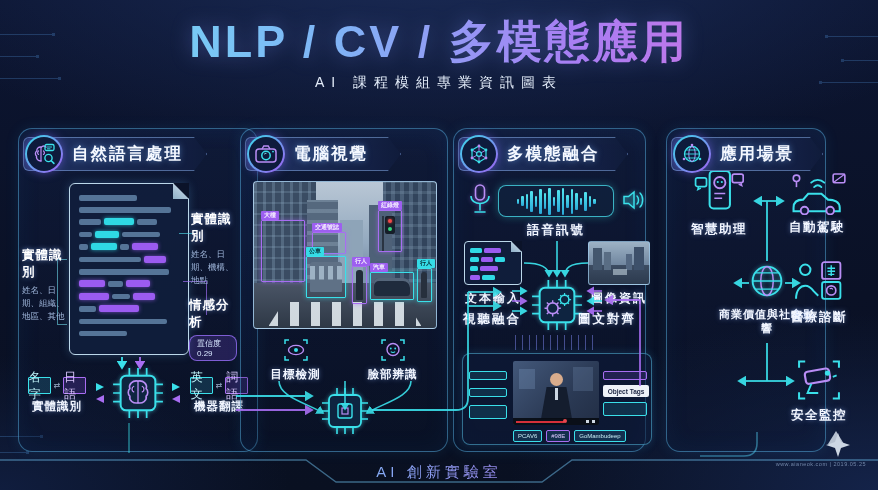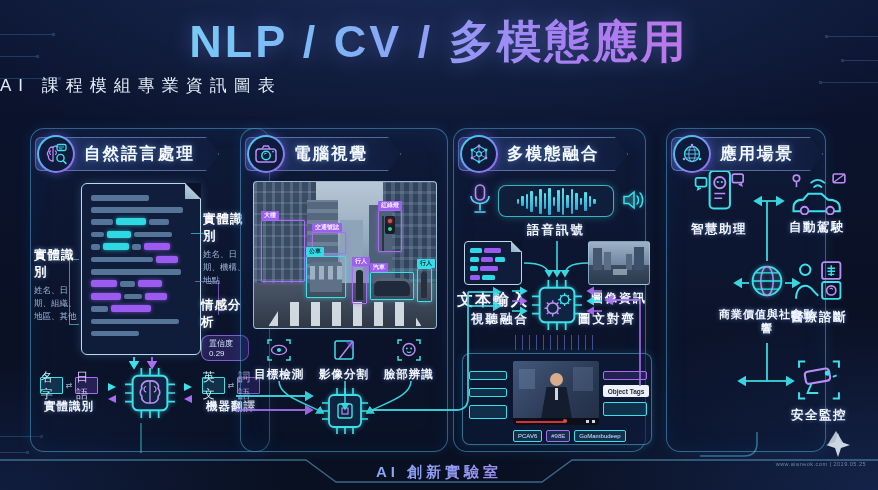--- a/index.html
+++ b/index.html
@@ -10,21 +10,21 @@
       radial-gradient(120% 80% at 50% -10%, #1b2c58 0%, rgba(27,44,88,0) 55%),
       radial-gradient(70% 60% at 100% 100%, #142349 0%, rgba(20,35,73,0) 60%),
       radial-gradient(60% 50% at 0% 100%, #101d3e 0%, rgba(16,29,62,0) 55%),
       linear-gradient(180deg,#0c1531 0%,#0a1126 60%,#091021 100%);}
   .abs{position:absolute}
   
   .grad-text{background:linear-gradient(90deg,#6fe6f2 0%,#7fb4f6 38%,#a97df3 66%,#e06fd9 100%);
     -webkit-background-clip:text;background-clip:text;color:transparent}
   #title{top:12px;left:0;right:0;text-align:center;font-size:45px;font-weight:800;letter-spacing:3px;
     filter:drop-shadow(0 0 10px rgba(130,150,255,.35))}
-  #subtitle{top:74px;left:0;right:0;text-align:left;font-size:17px;letter-spacing:7px;color:#e3ecf9}
+  #subtitle{top:74px;left:0;right:0;text-align:center;font-size:14px;letter-spacing:7px;color:#e3ecf9}
   
   .panel{position:absolute;top:128px;height:324px;border:1.5px solid rgba(86,178,228,.5);border-radius:14px;
     background:linear-gradient(180deg,rgba(24,40,80,.32),rgba(12,22,48,.22));
     box-shadow:0 0 14px rgba(50,150,220,.12), inset 0 0 24px rgba(40,110,190,.08)}
   .banner{position:absolute;top:8px;height:34px;display:flex;align-items:center;z-index:1;
     background:linear-gradient(90deg,rgba(36,54,104,.95),rgba(16,28,60,.92));
     border:1px solid rgba(140,180,240,.5);border-radius:6px 0 0 6px;
     clip-path:polygon(0 0,calc(100% - 13px) 0,100% 50%,calc(100% - 13px) 100%,0 100%);
     padding:0 22px 0 48px}
   .banner .t{font-size:16.5px;font-weight:bold;color:#f4f8ff;letter-spacing:2px;white-space:nowrap;
@@ -106,21 +106,21 @@
   .vbar{position:absolute;left:0;right:0;bottom:0;height:7px;background:rgba(8,12,20,.92)}
   .tagrow{position:absolute;left:50px;top:76px;display:flex;gap:4px;align-items:center}
   .tagchip{font-size:6px;line-height:10px;padding:0 4px;border-radius:2px;color:#c6ecf4;background:rgba(40,120,160,.25)}
   .tagchip.c{border:1px solid #3ae0ea}.tagchip.p{border:1px solid #a86df2;color:#ddc9ff}
   
   .app{position:absolute;display:flex;flex-direction:column;align-items:center;gap:4px}
   .al{font-size:12.5px;font-weight:bold;letter-spacing:1.5px;color:#f2f6ff;text-shadow:0 0 5px rgba(140,180,255,.5);white-space:nowrap}
   .center-label{position:absolute;left:52px;width:96px;top:178px;text-align:center;font-size:11px;font-weight:bold;
     line-height:1.3;color:#f2f6ff;letter-spacing:1px;text-shadow:0 0 5px rgba(140,180,255,.5)}
   
-  #badge{position:absolute;top:463px;left:0;right:0;text-align:center;font-size:15px;font-weight:bold;letter-spacing:4px;z-index:3}
+  #badge{position:absolute;top:463px;left:0;right:0;text-align:center;font-size:15px;font-weight:normal;letter-spacing:4px;z-index:3}
   #credit{position:absolute;top:461px;right:12px;font-size:5.5px;color:#7286a8;letter-spacing:.5px;z-index:3}
   .circ{position:absolute;opacity:.3}
   .circ .h{position:absolute;height:1px;background:#4e8cd0}
   .circ .sq{position:absolute;width:3px;height:3px;background:#4e8cd0}
   svg{display:block}
   .ovl{position:absolute;inset:0;pointer-events:none}
 </style>
 </head>
 <body>
 
@@ -145,21 +145,21 @@
   <div class="circ" style="left:0;top:430px;width:60px;height:40px">
     <div class="h" style="left:0;top:6px;width:40px"></div>
       <div class="sq" style="left:40px;top:5px"></div>
     <div class="h" style="left:0;top:22px;width:26px"></div>
       <div class="sq" style="left:26px;top:21px"></div>
   </div>
 
   <div id="title" class="abs grad-text">NLP / CV / 多模態應用</div>
   <div id="subtitle" class="abs">AI 課程模組專業資訊圖表</div>
 
-  <div class="panel" style="left:30px;width:240px">
+  <div class="panel" style="left:18px;width:240px">
     <div class="ph-icon">
       <svg width="24" height="24" viewBox="0 0 24 24" fill="none">
         <path d="M9 19c-3 0-5-2-4.5-5C3 13 3 10 4.8 9 4.6 6 7 4.5 9.4 5.2 10.5 3.6 13 3.6 14 5.2" stroke="#b98df5" stroke-width="1.4" stroke-linecap="round"></path>
         <path d="M9 5v14M6.5 9c-1.2 1-1.2 2.6 0 3.4M11.5 9c1.2 1 1.2 2.6 0 3.4" stroke="#b98df5" stroke-width="1.2" stroke-linecap="round"></path>
         <rect x="13" y="2.5" width="9" height="6" rx="1.5" stroke="#3ae0ea" stroke-width="1.3"></rect>
         <path d="M15 5h5M15 6.8h3.4" stroke="#3ae0ea" stroke-width=".9"></path>
         <circle cx="16.5" cy="16" r="3.6" stroke="#3ae0ea" stroke-width="1.4"></circle>
         <path d="M19.3 18.8l2.6 2.6" stroke="#3ae0ea" stroke-width="1.6" stroke-linecap="round"></path>
       </svg>
     </div>
@@ -343,28 +343,20 @@
     </div>
 
     <div class="feat-row">
       <div class="feat">
         <svg width="26" height="26" viewBox="0 0 26 26" fill="none">
           <path d="M2 7V3h4M20 3h4v4M24 19v4h-4M6 23H2v-4" stroke="#3ae0ea" stroke-width="1.5"></path>
           <ellipse cx="13" cy="13" rx="7.5" ry="4.6" stroke="#b98df5" stroke-width="1.4"></ellipse>
           <circle cx="13" cy="13" r="2" fill="#3ae0ea"></circle>
         </svg>
         <div class="fl">目標檢測</div>
-      </div>
-      <div class="feat">
-        <svg width="26" height="26" viewBox="0 0 26 26" fill="none">
-          <rect x="4" y="4" width="18" height="18" rx="2" stroke="#3ae0ea" stroke-width="1.5"></rect>
-          <path d="M22 4L8 22" stroke="#b98df5" stroke-width="1.4"></path>
-          <path d="M14 4h8v10z" fill="rgba(155,91,240,.45)"></path>
-        </svg>
-        <div class="fl">影像分割</div>
       </div>
       <div class="feat">
         <svg width="26" height="26" viewBox="0 0 26 26" fill="none">
           <path d="M2 7V3h4M20 3h4v4M24 19v4h-4M6 23H2v-4" stroke="#3ae0ea" stroke-width="1.5"></path>
           <circle cx="13" cy="12.5" r="6" stroke="#b98df5" stroke-width="1.4"></circle>
           <circle cx="10.8" cy="11.5" r=".9" fill="#3ae0ea"></circle>
             <circle cx="15.2" cy="11.5" r=".9" fill="#3ae0ea"></circle>
           <path d="M10.8 14.6q2.2 1.8 4.4 0" stroke="#3ae0ea" stroke-width="1.1"></path>
         </svg>
         <div class="fl">臉部辨識</div>
@@ -455,40 +447,40 @@
         </div>
       <div class="tr2">
           <span class="tc c" style="width:8px"></span>
           <span class="tc p" style="width:18px"></span>
         </div>
       <div class="tr2">
           <span class="tc p" style="width:10px"></span>
           <span class="tc c" style="width:13px"></span>
         </div>
     </div>
-    <div class="flab abs" style="left:2px;width:74px;top:161px;font-size:16px">文本輸入</div>
+    <div class="flab abs" style="left:2px;width:74px;top:161px;font-size:12px">文本輸入</div>
 
     <div class="imgcard">
       <i class="abs" style="left:4px;top:6px;width:9px;height:22px;background:#44576e"></i>
       <i class="abs" style="left:15px;top:10px;width:7px;height:18px;background:#596d84"></i>
       <i class="abs" style="right:5px;top:5px;width:10px;height:23px;background:#3d506a"></i>
       <i class="abs" style="right:17px;top:12px;width:6px;height:16px;background:#536781"></i>
       <i class="abs" style="left:24px;top:27px;width:14px;height:6px;background:rgba(220,235,245,.5)"></i>
     </div>
     <div class="flab abs" style="left:128px;width:74px;top:161px;font-size:12px">圖像資訊</div>
 
     <svg class="abs glow" style="left:77px;top:150px" width="52" height="52" viewBox="0 0 48 48">
       <path d="M16 1v7M24 1v7M32 1v7M16 40v7M24 40v7M32 40v7M1 16h7M1 24h7M1 32h7M40 16h7M40 24h7M40 32h7" stroke="#3ae0ea" stroke-width="1.6"></path>
       <rect x="8" y="8" width="32" height="32" rx="5" stroke="#3ae0ea" stroke-width="1.8" fill="rgba(10,24,52,.85)"></rect>
       <circle cx="20" cy="27" r="5" stroke="#b98df5" stroke-width="1.5" fill="none"></circle>
       <path d="M20 19.5v2.5M20 32v2.5M12.5 27H15M25 27h2.5M14.6 21.6l1.8 1.8M23.6 30.6l1.8 1.8M25.4 21.6l-1.8 1.8M16.4 30.6l-1.8 1.8" stroke="#b98df5" stroke-width="1.3"></path>
       <circle cx="31" cy="19" r="4" stroke="#3ae0ea" stroke-width="1.4" fill="none"></circle>
       <path d="M31 13v2M31 23v2M25 19h2M35 19h2M27 15l1.4 1.4M33.6 21.6L35 23M35 15l-1.4 1.4M28.4 21.6L27 23" stroke="#3ae0ea" stroke-width="1.1"></path>
     </svg>
-    <div class="flab abs" style="left:10px;width:72px;top:182px">視聽融合</div>
+    <div class="flab abs" style="left:2px;width:72px;top:182px">視聽融合</div>
     <div class="flab abs" style="right:2px;width:72px;top:182px">圖文對齊</div>
     <div class="fanout"></div>
 
     <div class="vcard">
       <span class="vchip c" style="left:6px;top:17px;width:38px"></span>
       <span class="vchip c" style="left:6px;top:34px;width:38px"></span>
       <span class="vchip c" style="left:6px;top:51px;width:38px;height:14px"></span>
       <div class="video">
         <i class="abs" style="left:6px;top:8px;width:16px;height:20px;background:rgba(140,170,210,.25)"></i>
         <i class="abs" style="right:6px;top:6px;width:20px;height:24px;background:rgba(140,170,210,.2)"></i>

